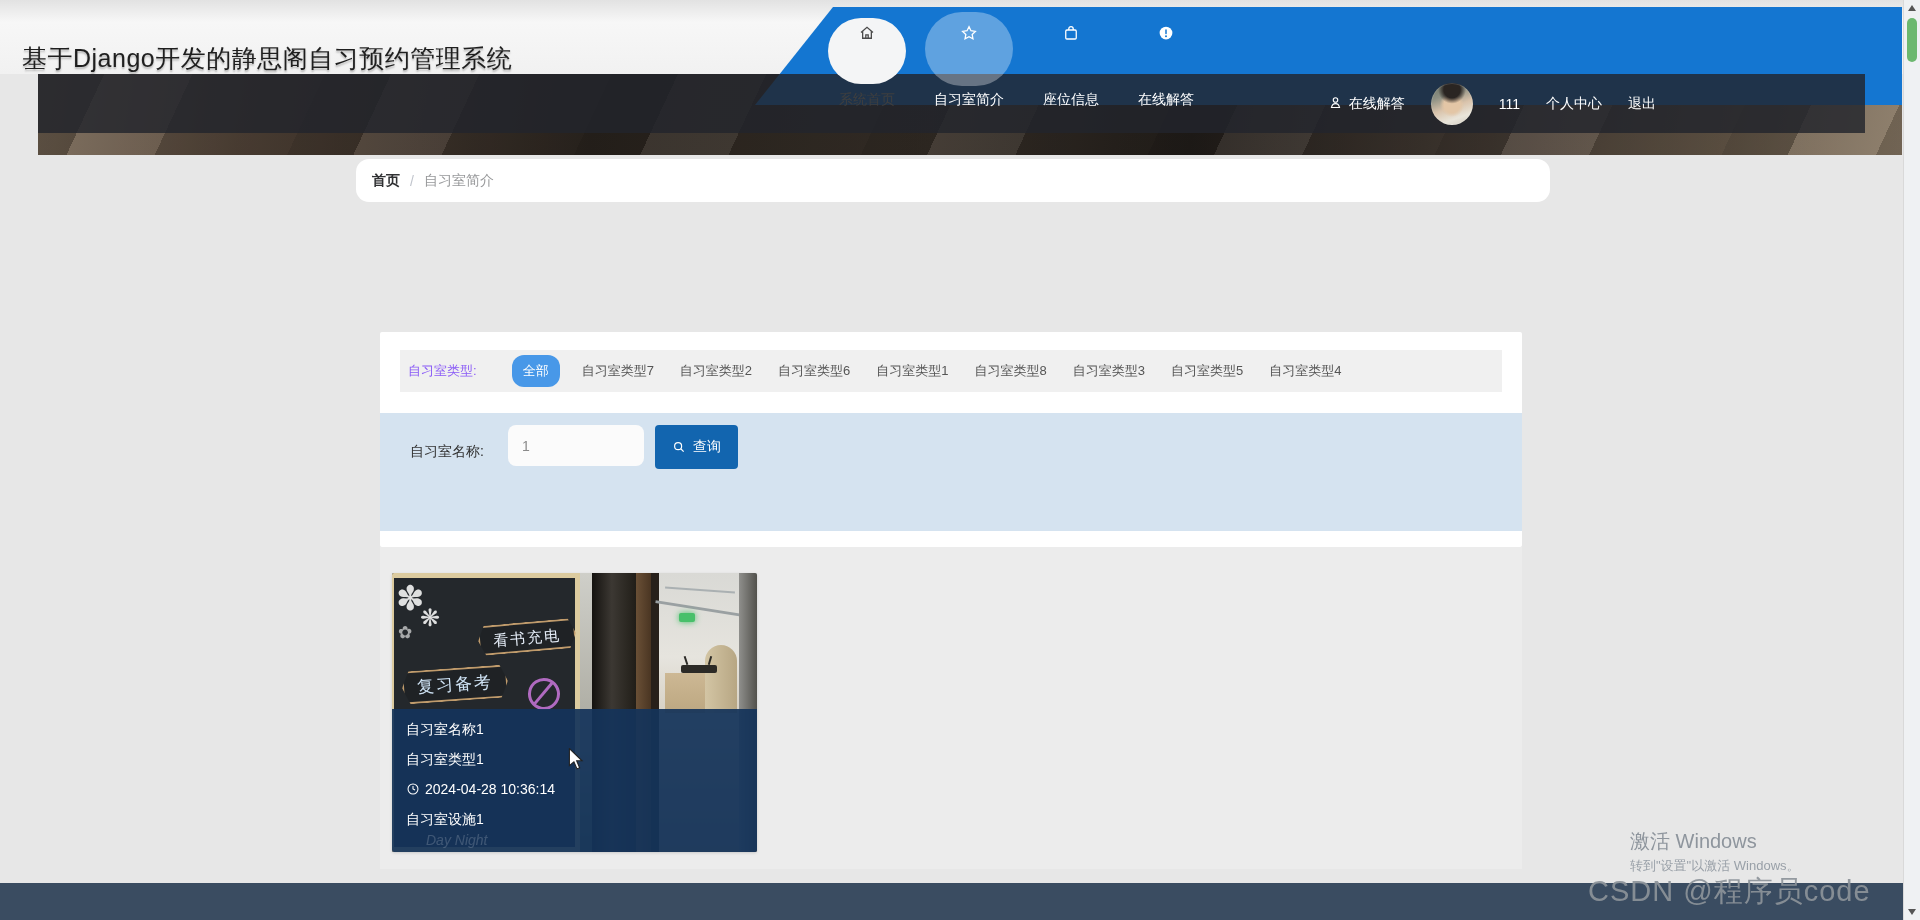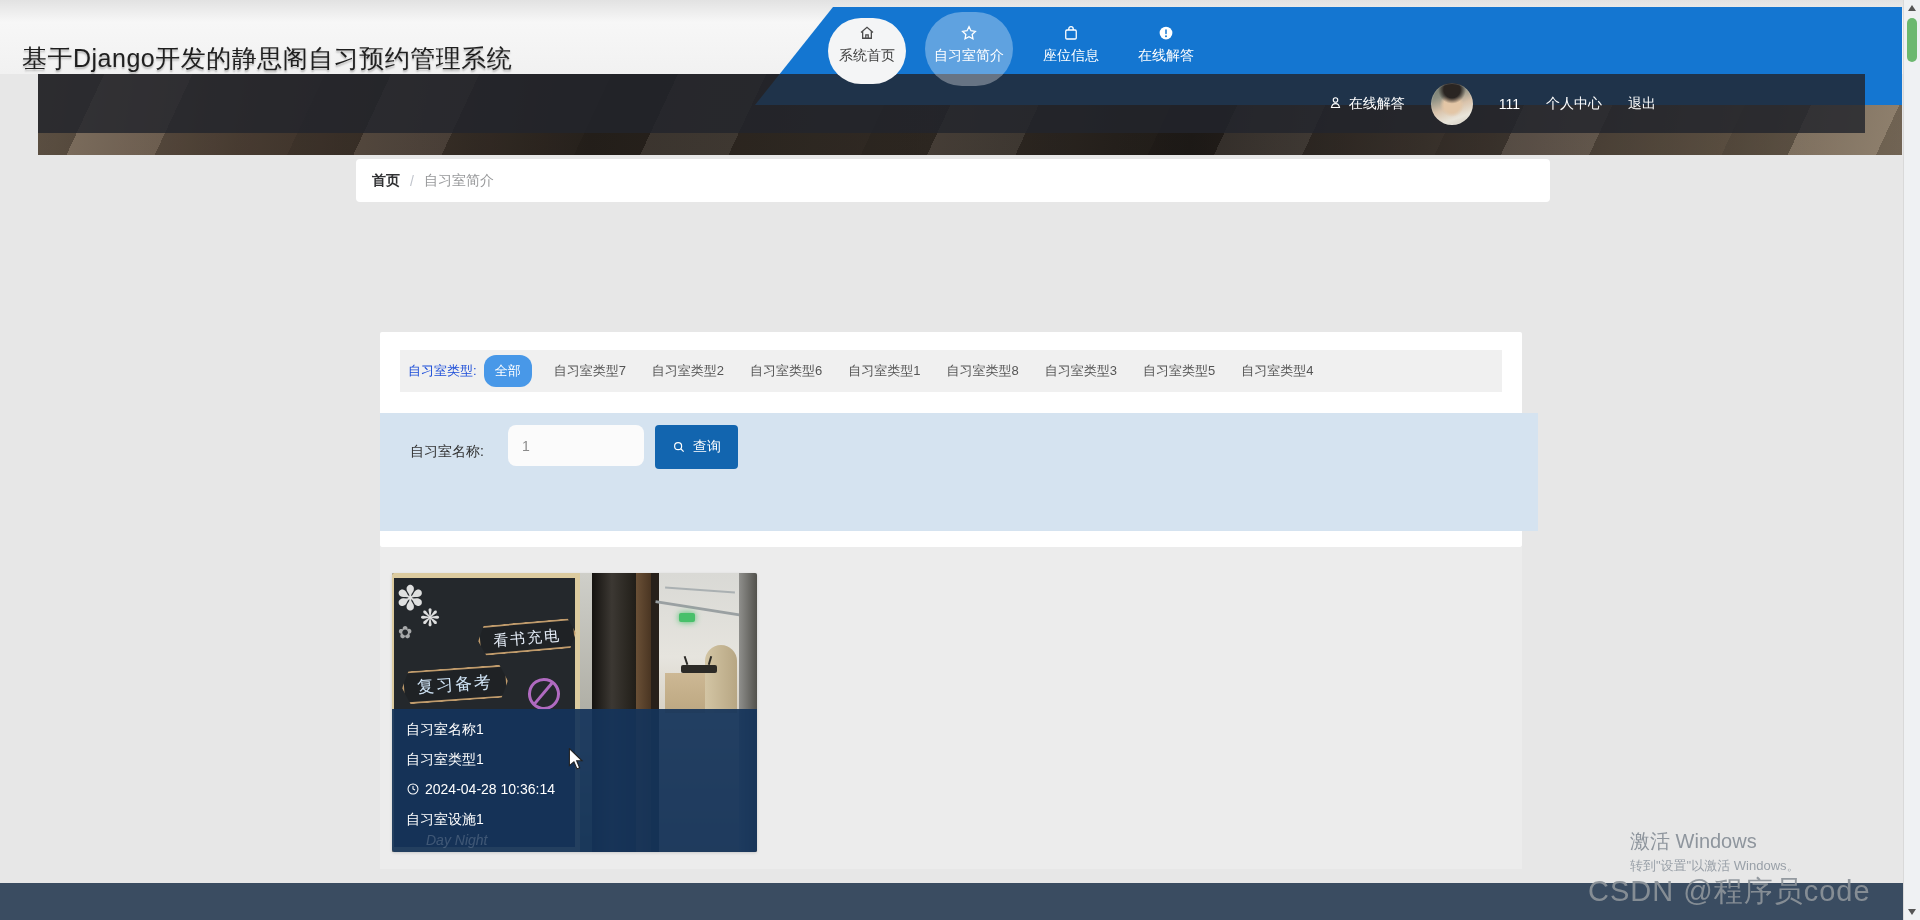--- a/index.html
+++ b/index.html
@@ -35,21 +35,21 @@
     background:#1476d1;
     clip-path:polygon(6.8% 0,100% 0,100% 100%,0 100%);
   }
   .dark-bar{
     position:absolute;left:38px;top:74px;width:1827px;height:59px;z-index:3;
     background:rgba(34,37,44,.82);
   }
   
   .nav-item{
     position:absolute;top:16px;width:100px;height:78px;z-index:4;
-    display:flex;flex-direction:column;align-items:center;cursor:pointer;
+    display:flex;flex-direction:column;align-items:center;cursor:pointer;gap:44px;
   }
   .nav-item .pill{position:absolute;z-index:0;}
   .nav-item .nicon{position:relative;z-index:1;margin-top:8px;width:18px;height:18px;}
   .nav-item .nlabel{position:relative;z-index:1;margin-top:5px;font-size:14px;}
   .nav-home{left:817px;color:#3f3f3f;}
   .nav-home .pill{left:11px;top:2px;width:78px;height:66px;border-radius:36px;background:#f4f5f6;}
   .nav-intro{left:919px;color:#fff;}
   .nav-intro .pill{left:6px;top:-4px;width:88px;height:74px;border-radius:40px;background:rgba(255,255,255,.32);}
   .nav-seat{left:1021px;color:#fff;}
   .nav-notice{left:1116px;color:#fff;}
@@ -66,45 +66,44 @@
     background:
       radial-gradient(circle at 50% 16%, #2a2522 0 20%, rgba(42,37,34,0) 34%),
       radial-gradient(circle at 50% 52%, #e3c6a6 0 26%, rgba(227,198,166,0) 40%),
       linear-gradient(160deg,#6a7263 0%,#8d9083 30%,#d9c3ab 55%,#e9e5da 78%,#cfc9bd 100%);
     box-shadow:inset 0 0 0 1px rgba(255,255,255,.15);
   }
   .user-link{cursor:pointer;}
   
   .breadcrumb{
     position:absolute;left:356px;top:159px;width:1194px;height:43px;z-index:2;
-    background:#fff;border-radius:4px;display:flex;align-items:center;
+    background:#fff;border-radius:13px;display:flex;align-items:center;
     padding-left:16px;box-sizing:border-box;font-size:14px;
   }
   .bc-home{color:#303133;font-weight:bold;cursor:pointer;}
   .bc-sep{color:#c0c4cc;margin:0 10px;}
   .bc-cur{color:#97989a;}
   
   .panel{
     position:absolute;left:380px;top:332px;width:1142px;height:215px;z-index:2;
     background:#fff;border-radius:2px;
   }
   .filter-strip{
     position:absolute;left:20px;top:18px;width:1102px;height:42px;
     background:#f0f0f0;display:flex;align-items:center;
     padding-left:8px;box-sizing:border-box;font-size:13px;
   }
-  .filter-label{color:#1d4ed8;margin-right:7px;}
+  .filter-label{color:#8b5cf6;margin-right:35px;}
   .tag{color:#555;margin-right:26px;cursor:pointer;white-space:nowrap;}
   .tag-active{
     background:#4898e8;color:#fff;padding:7px 11px;border-radius:12px;margin-right:22px;
   }
   .search-sec{
     position:absolute;left:0;top:81px;width:1142px;height:118px;
     background:#d5e3f0;
-    padding-left:16px;
   }
   .search-label{
     position:absolute;left:30px;top:30px;font-size:14px;color:#333;
   }
   .search-input{
     position:absolute;left:128px;top:12px;width:136px;height:41px;
     background:#fbfbfb;border:none;outline:none;border-radius:8px;
     padding:0 14px;box-sizing:border-box;font-size:14px;color:#8a8a8a;
     font-family:inherit;
   }

